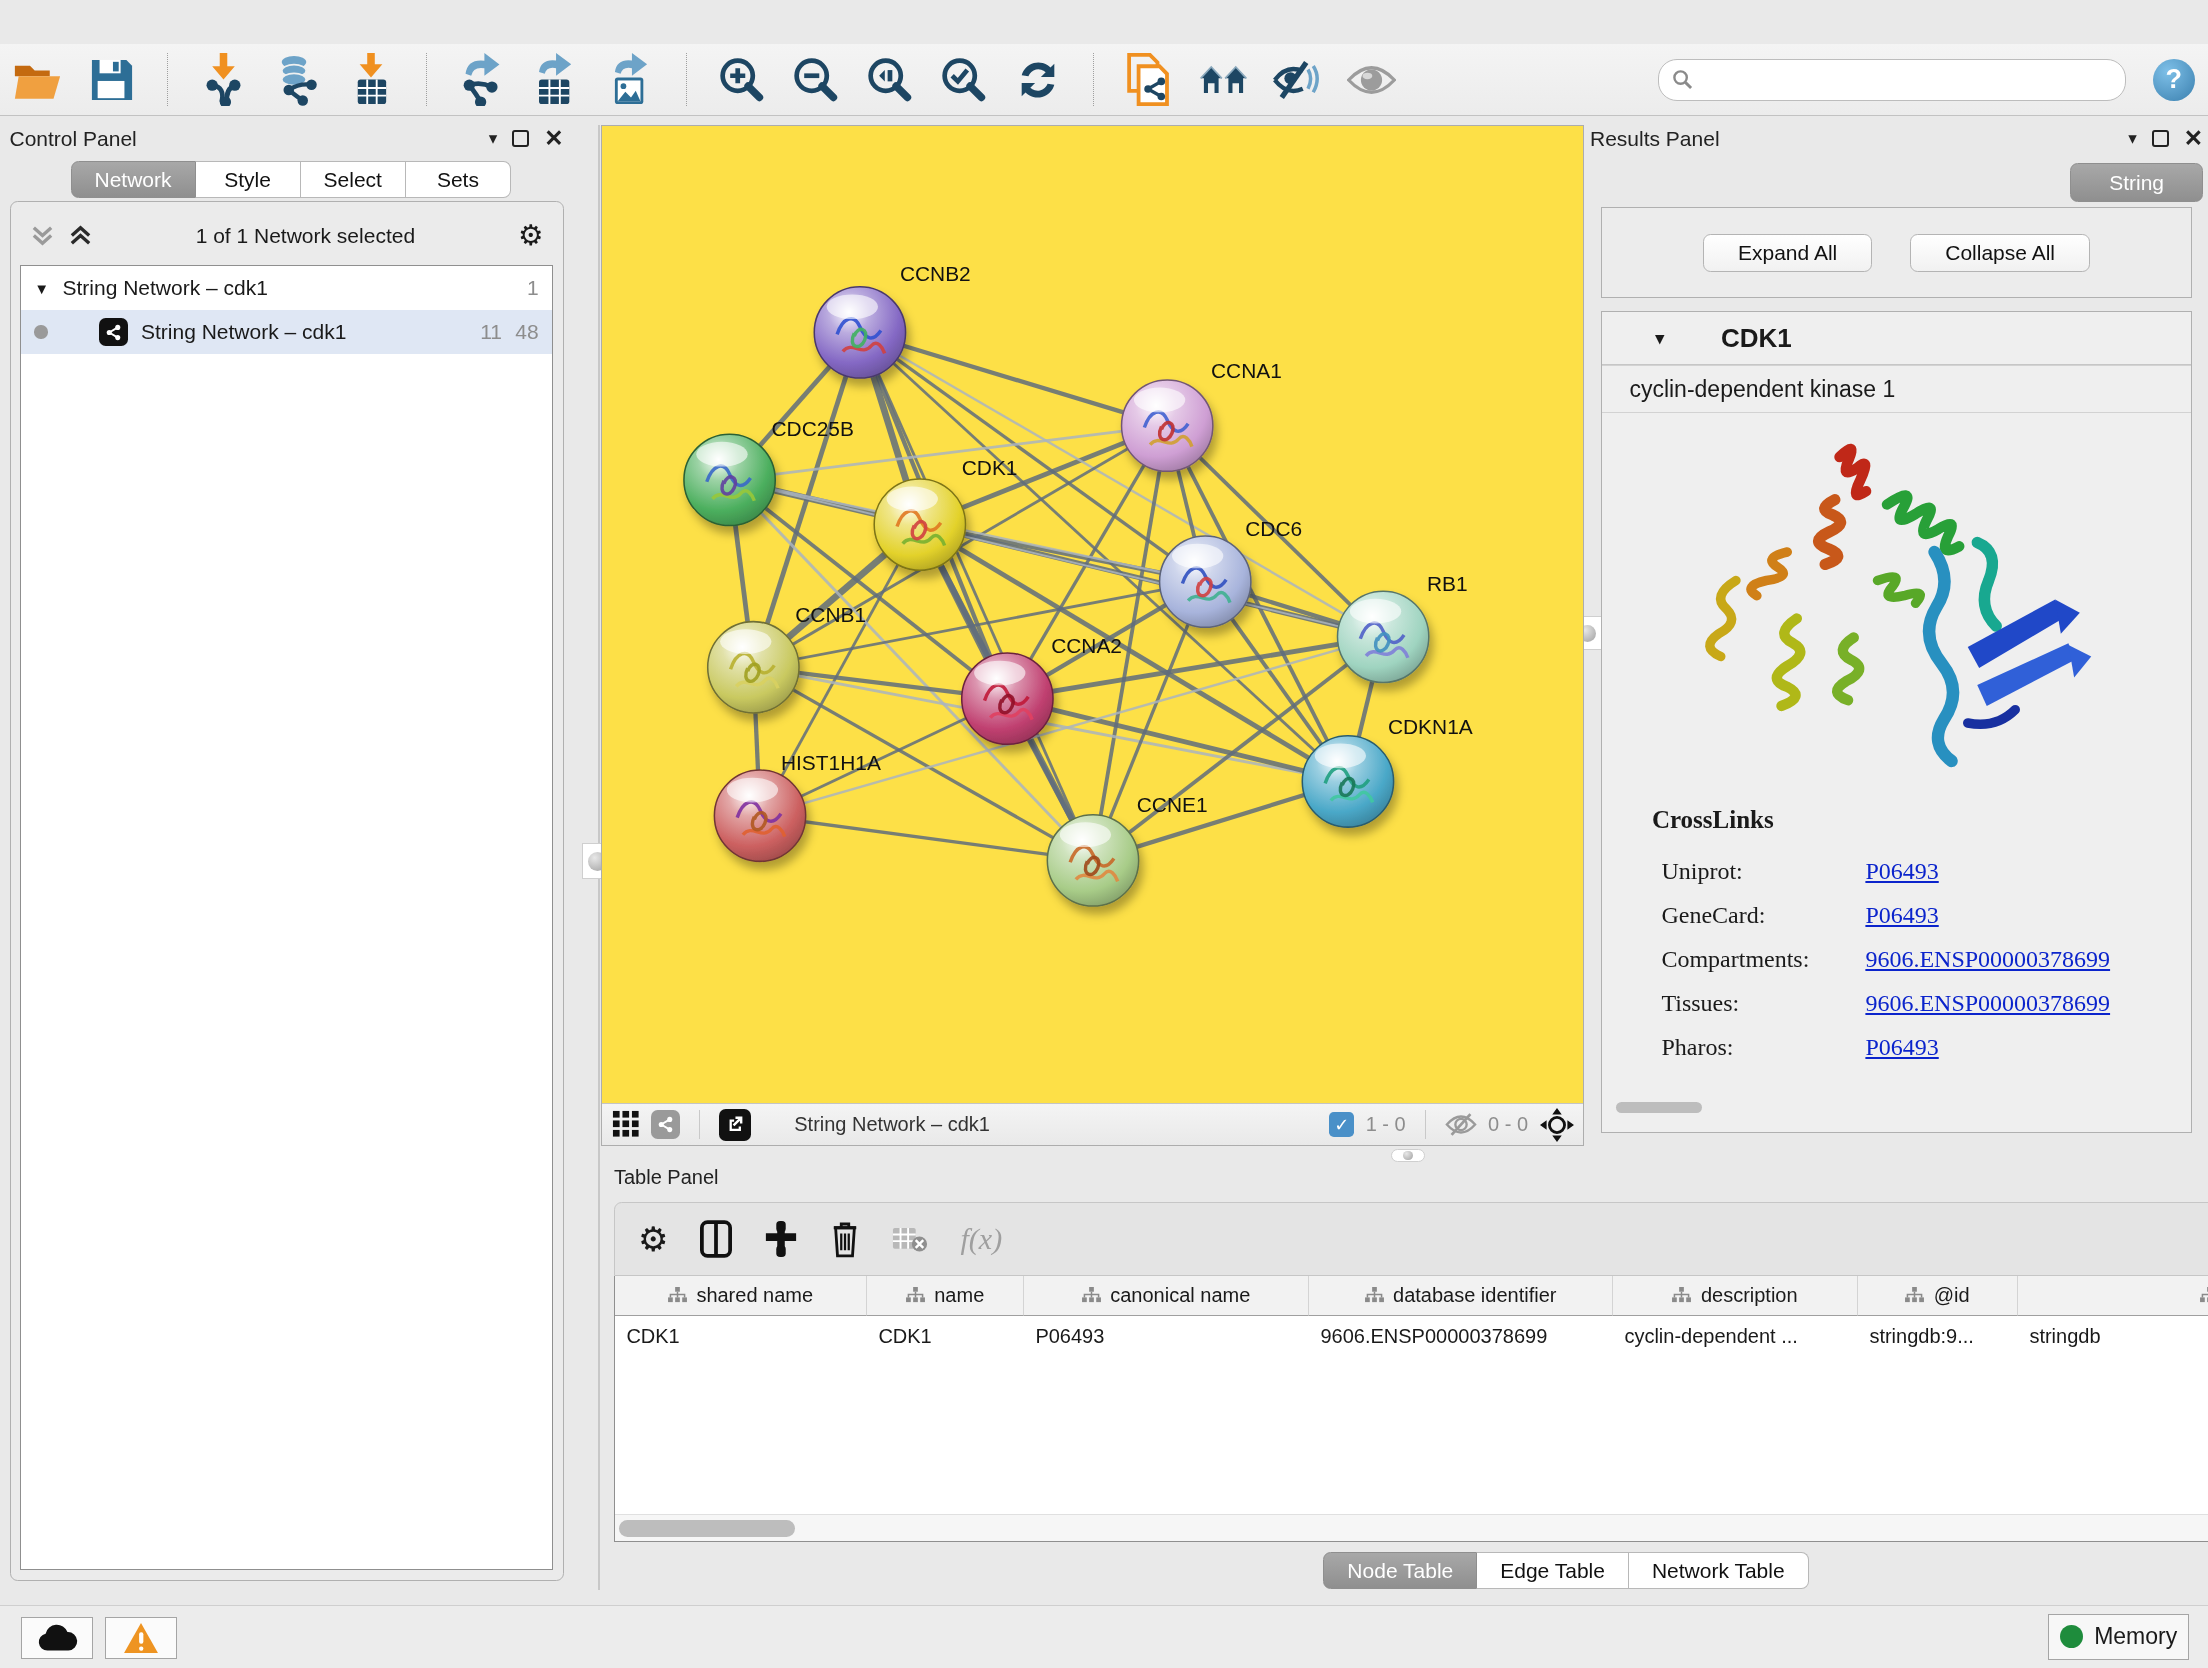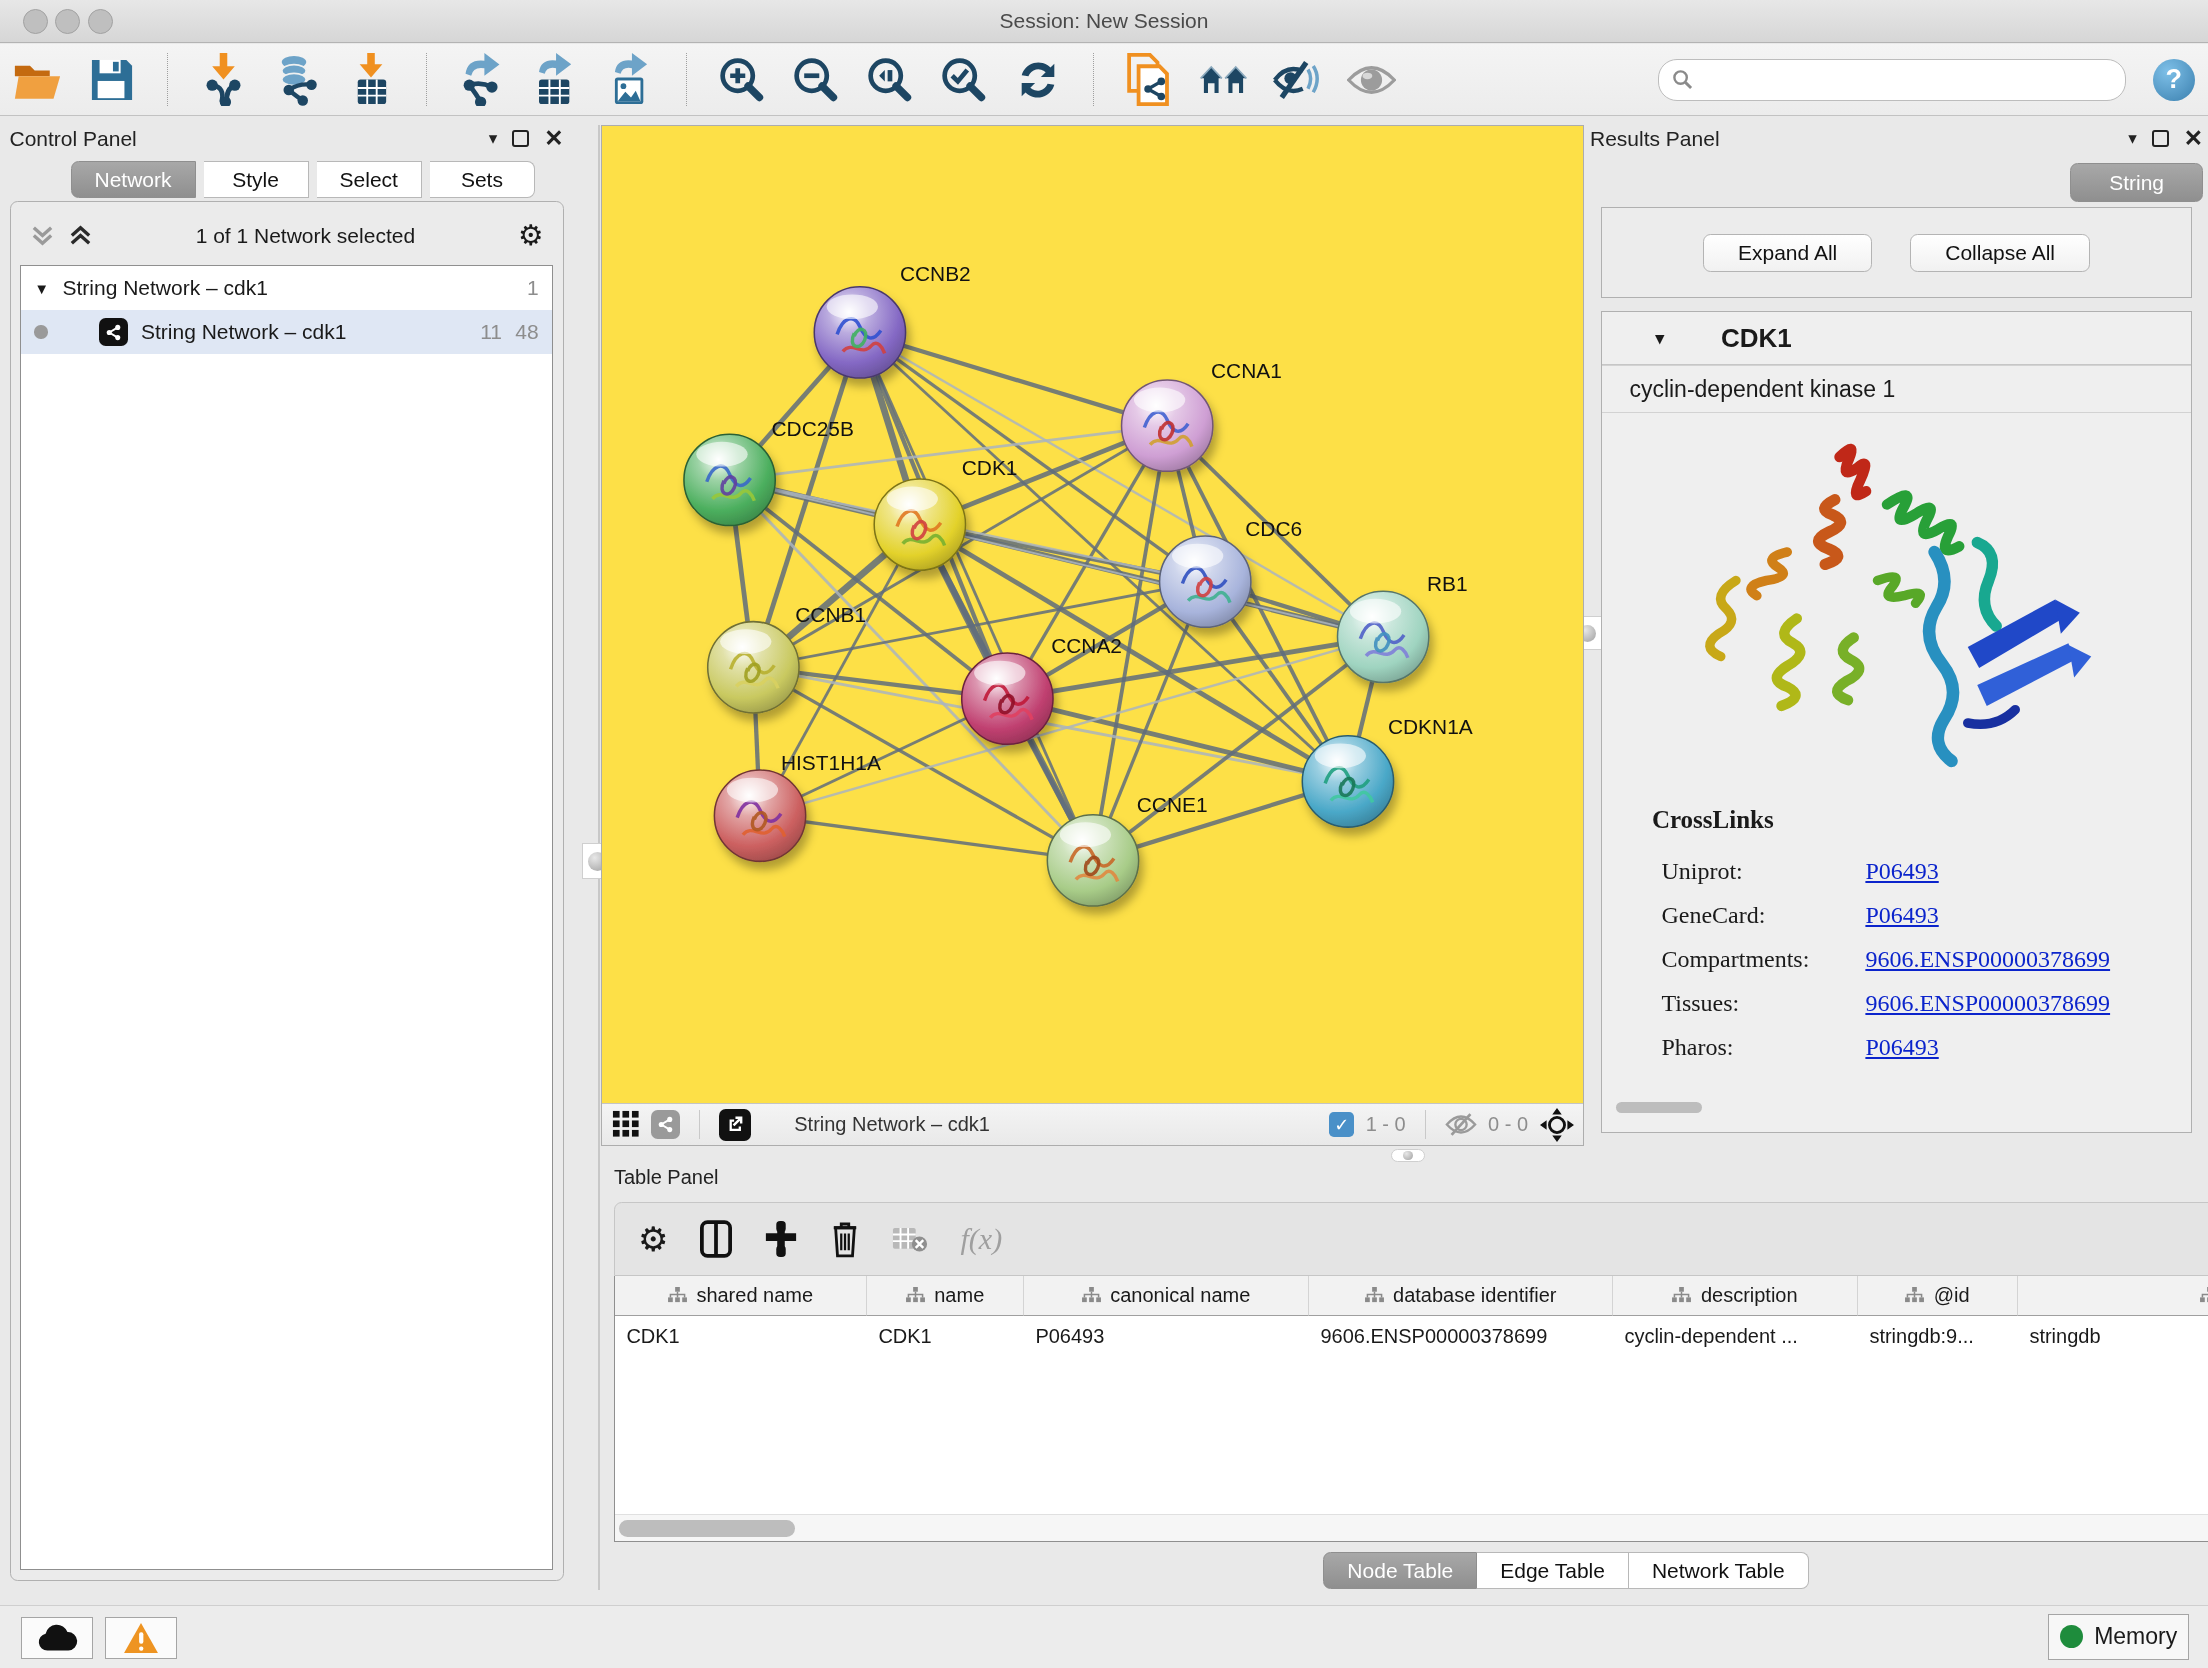--- a/index.html
+++ b/index.html
@@ -42,21 +42,21 @@
   
   .seg{display:flex;}
   .seg .tab{min-width:105px;padding:5.7px 23px;text-align:center;font-size:21px;
     background:#fff;border:1px solid #b8b8b8;border-left:none;color:#111;}
   .seg .tab:first-child{border-left:1px solid #b8b8b8;border-radius:7.6px 0 0 7.6px;}
   .seg .tab:last-child{border-radius:0 7.6px 7.6px 0;}
   .seg .tab.active{background:linear-gradient(#a8a8a8,#8f8f8f);color:#fff;
     border-color:#8f8f8f;}
   
   .control-panel{position:absolute;left:9.5px;top:125px;width:554px;height:1465px;}
-  .cp-tabs{position:absolute;left:61px;top:36px;gap:8px;}
+  .cp-tabs{position:absolute;left:61px;top:36px;}
   .cp-box{position:absolute;left:0;top:76px;right:0;bottom:9.5px;
     border:1px solid #b0b0b0;border-radius:7.6px;background:#ebebeb;padding:9.5px;}
   .cp-tree-head{height:48px;display:flex;align-items:center;font-size:21px;
     padding:0 9.5px;gap:13.3px;}
   .cp-tree-head .label{flex:1;text-align:center;}
   .gear{font-size:28.5px;line-height:1;color:#1a1a1a;}
   .tree{position:absolute;left:9.5px;top:63px;right:9.5px;bottom:9.5px;
     background:#fff;border:1px solid #8f8f8f;overflow:hidden;}
   .trow{height:44px;display:flex;align-items:center;font-size:21px;gap:13.3px;
     padding:0 13.3px;}
@@ -136,26 +136,20 @@
     background:#f7f7f7;border:1px solid #a5a5a5;display:flex;align-items:center;
     justify-content:center;gap:11.4px;font-size:23px;}
   .mem-dot{width:23px;height:23px;border-radius:50%;background:#1e8c3c;}
   .vline{position:absolute;background:#c8c8c8;}
 </style>
 </head>
 <body>
 
 <div class="app">
 
-  <div class="titlebar">
-    <div class="tl" style="left:23px"></div>
-    <div class="tl" style="left:55px"></div>
-    <div class="tl" style="left:88px"></div>
-    <div class="win-title">Session: New Session</div>
-  </div>
 
   <div class="toolbar">
     <span class="tb-ic">
       <svg width="49" height="44" viewBox="0 0 52 46">
           <path d="M2 8 h16 l5 5 h16 v6 H2 z" fill="#c46a10"></path>
           <path d="M6 19 h44 l-7 24 H2 z" fill="#f0a040"></path>
         </svg>
     </span>
     <span class="tb-ic">
       <svg width="44" height="44" viewBox="0 0 46 46">

